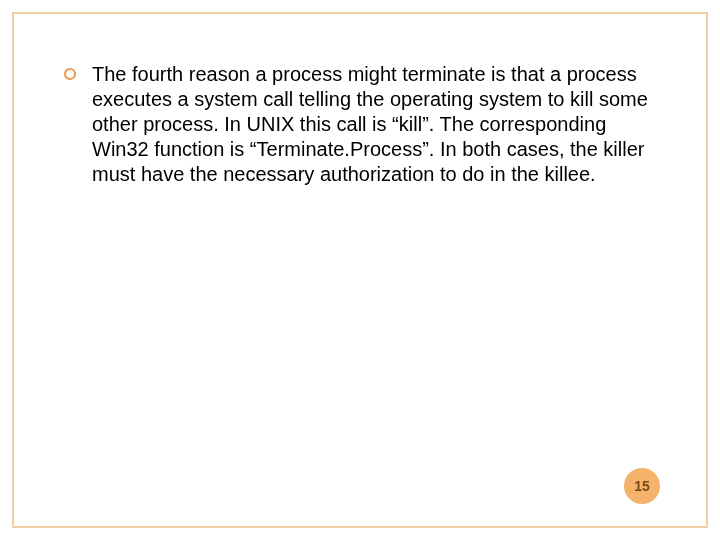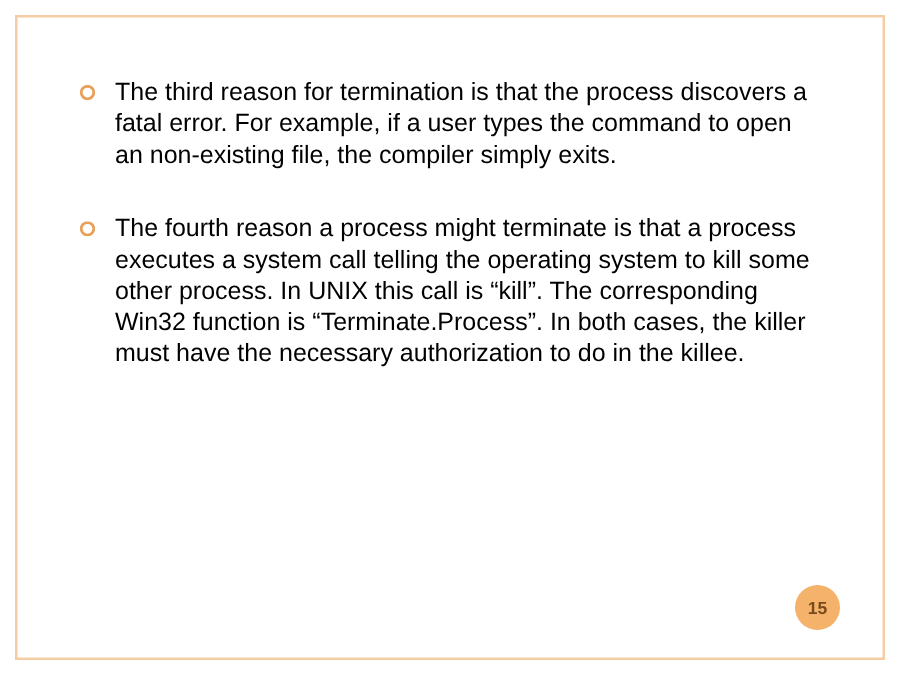--- a/index.html
+++ b/index.html
@@ -45,47 +45,39 @@
     font-size: 20px;
     line-height: 1.25;
     color: #000000;
   }
   .bold {
     font-weight: normal;
   }
   .page-number {
     position: absolute;
     bottom: 22px;
-    right: 34px;
+    right: 46px;
     width: 36px;
     height: 36px;
     border-radius: 50%;
     background: #f4b26a;
     display: flex;
     align-items: center;
     justify-content: center;
     font-size: 14px;
     font-weight: bold;
     color: #7a4a1a;
   }
 </style>
 </head>
 <body>
 
 <div class="inner-border">
   <div class="content">
 
-    <div class="bullet-item">
-      <span class="bullet-icon">
-        <svg width="12" height="12" viewBox="0 0 12 12">
-          <circle cx="6" cy="6" r="5" fill="none" stroke="#e8a05a" stroke-width="2.2"></circle>
-        </svg>
-      </span>
-      <p class="bullet-text">The third reason for termination is that the process discovers a fatal error. For example, if a user types the command to open an non-existing file, the compiler simply exits.</p>
-    </div>
 
     <div class="bullet-item">
       <span class="bullet-icon">
         <svg width="12" height="12" viewBox="0 0 12 12">
           <circle cx="6" cy="6" r="5" fill="none" stroke="#e8a05a" stroke-width="2.2"></circle>
         </svg>
       </span>
       <p class="bullet-text"><span>The fourth reason a process might terminate is that a process executes a system call telling the operating system to kill some other process. In UNIX this call is “</span><span class="bold">kill</span><span>”. The corresponding Win32 function is “</span><span class="bold">Terminate.Process</span><span>”. In both cases, the killer must have the necessary authorization to do in the killee.</span></p>
     </div>
 

